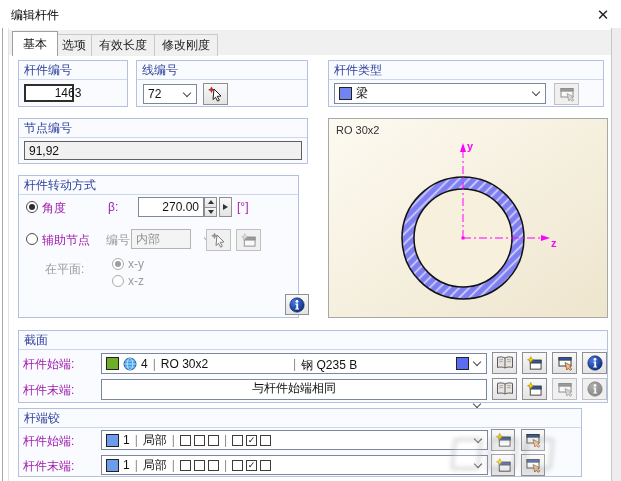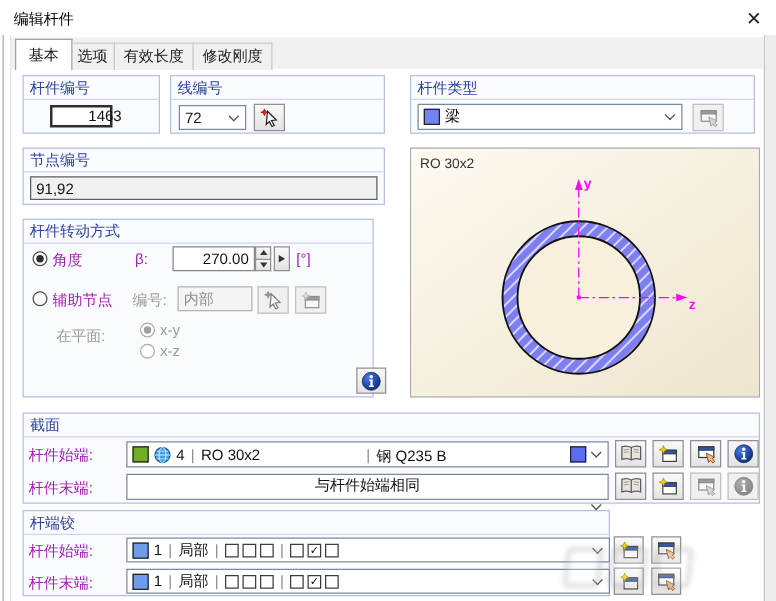--- a/index.html
+++ b/index.html
@@ -136,21 +136,21 @@
 
 <div class="abs tabstrip">
   <div class="tab active">基本</div>
   <div class="tab inactive t2">选项</div>
   <div class="tab inactive t3">有效长度</div>
   <div class="tab inactive t4">修改刚度</div>
 </div>
 
 <div class="group" style="left:18px;top:60px;width:110px;height:47px;">
   <span class="group-title">杆件编号</span>
-  <div class="field strong" style="left:21px;top:23px;width:46px;height:18px;padding-left:42px;">1463</div>
+  <div class="field strong" style="left:5px;top:23px;width:46px;height:18px;padding-left:42px;">1463</div>
 </div>
 
 <div class="group" style="left:136px;top:60px;width:172px;height:47px;">
   <span class="group-title">线编号</span>
   <div class="combo" style="left:6px;top:23px;width:54px;height:20px;">
     <span>72</span>
     <span class="chev"></span>
   </div>
   <div class="btn" style="left:66px;top:22px;">
     <svg class="ic" width="16" height="16">
@@ -193,21 +193,21 @@
       </span>
   </div>
   <div class="btn" style="left:200px;top:21px;width:13px;height:20px;">
     <span class="tri-right"></span>
   </div>
   <span class="lbl" style="left:218px;top:24px;">[°]</span>
 
   <span class="radio" style="left:7px;top:57px;"></span>
   <span class="lbl" style="left:23px;top:56px;">辅助节点</span>
   <span class="lbl dis" style="left:87px;top:56px;">编号:</span>
-  <div class="combo dis" style="left:123px;top:53px;width:60px;height:20px;gap:44px;">
+  <div class="combo dis" style="left:112px;top:53px;width:60px;height:20px;gap:44px;">
     <span>内部</span>
     <span class="chev"></span>
   </div>
   <div class="btn dis" style="left:187px;top:53px;">
     <svg class="ic" width="16" height="16">
         <use href="#ic-pick"></use>
       </svg>
   </div>
   <div class="btn dis" style="left:217px;top:53px;">
     <svg class="ic" width="15" height="15">
@@ -304,21 +304,21 @@
         <use href="#ic-editwin"></use>
       </svg>
   </div>
   <div class="btn dis" style="left:563px;top:47px;">
     <svg class="ic" width="16" height="16">
         <use href="#ic-info"></use>
       </svg>
   </div>
 </div>
 
-<div class="group" style="left:18px;top:408px;width:470px;height:69px;">
+<div class="group" style="left:18px;top:408px;width:564px;height:69px;">
   <span class="group-title">杆端铰</span>
 
   <span class="lbl" style="left:4px;top:24px;">杆件始端:</span>
   <div class="combo" style="left:82px;top:21px;width:387px;height:20px;">
     <span class="colorbox" style="background:#6d9ceb;"></span>
     <span>1</span>
     <span class="sep">|</span>
     <span>局部</span>
     <span class="sep">|</span>
     <span class="cbgrp">

